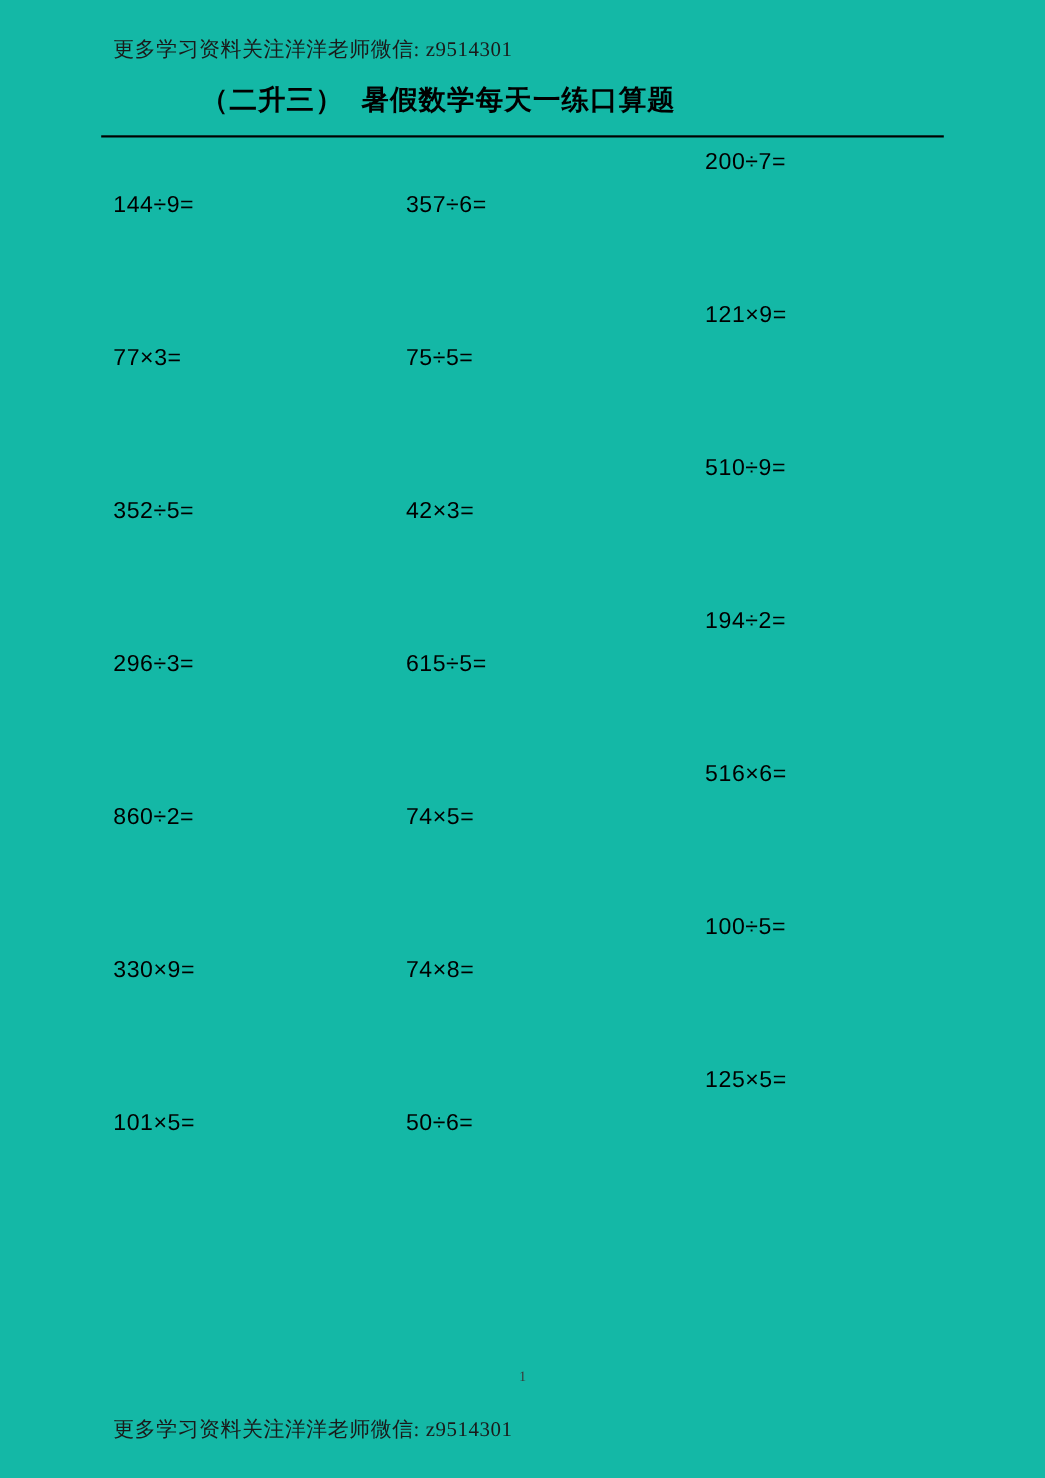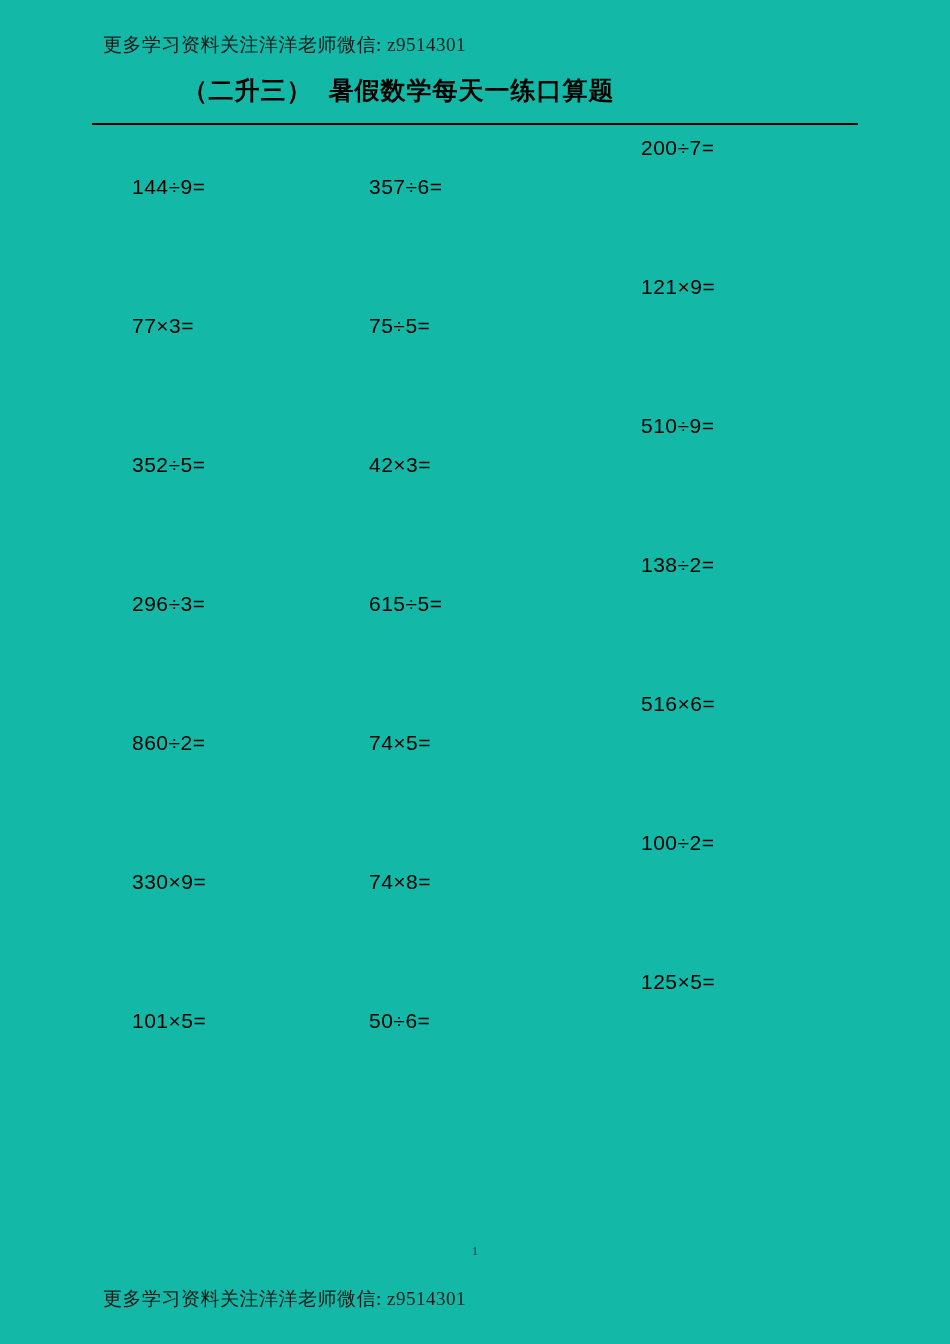--- a/index.html
+++ b/index.html
@@ -56,21 +56,21 @@
   }
 
   
   .col {
     position: absolute;
     font-family: "Liberation Sans", sans-serif;
     font-size: 21px;
     letter-spacing: 0.5px;
     white-space: nowrap;
   }
-  .col-1 { left: 103px; top: 176px; margin-left: 29px; }
+  .col-1 { left: 103px; top: 176px; }
   .col-2 { left: 369px; top: 176px; }
   .col-3 { left: 641px; top: 137px; }
 
   .problem {
     height: 139px;
     line-height: 22px;
   }
   .col-2 .problem { height: 139px; }
   .col-3 .problem { height: 139px; }
 
@@ -117,23 +117,23 @@
     <div class="problem">615÷5=</div>
     <div class="problem">74×5=</div>
     <div class="problem">74×8=</div>
     <div class="problem">50÷6=</div>
   </div>
 
   <div class="col col-3">
     <div class="problem">200÷7=</div>
     <div class="problem">121×9=</div>
     <div class="problem">510÷9=</div>
-    <div class="problem">138÷2=</div>
+    <div class="problem">194÷2=</div>
     <div class="problem">516×6=</div>
-    <div class="problem">100÷2=</div>
+    <div class="problem">100÷5=</div>
     <div class="problem tight">125×5=</div>
   </div>
 
   <div class="page-number">1</div>
 
   <div class="watermark bottom">更多学习资料关注洋洋老师微信: z9514301</div>
 
 </div>
 
 </body></html>

